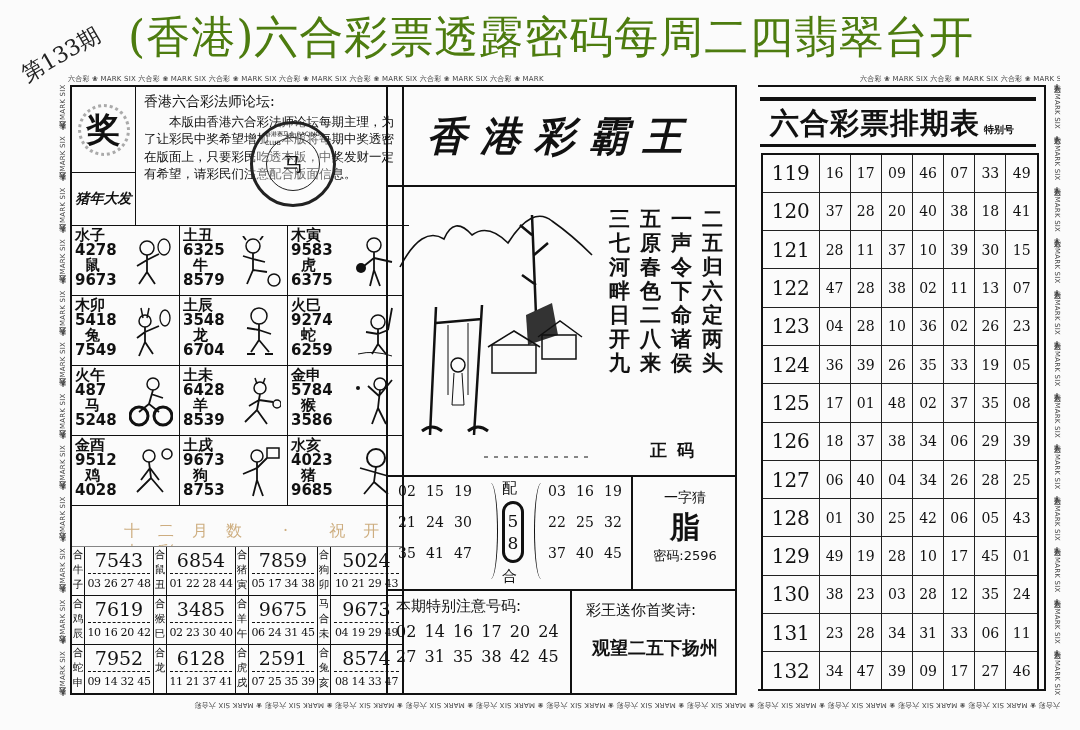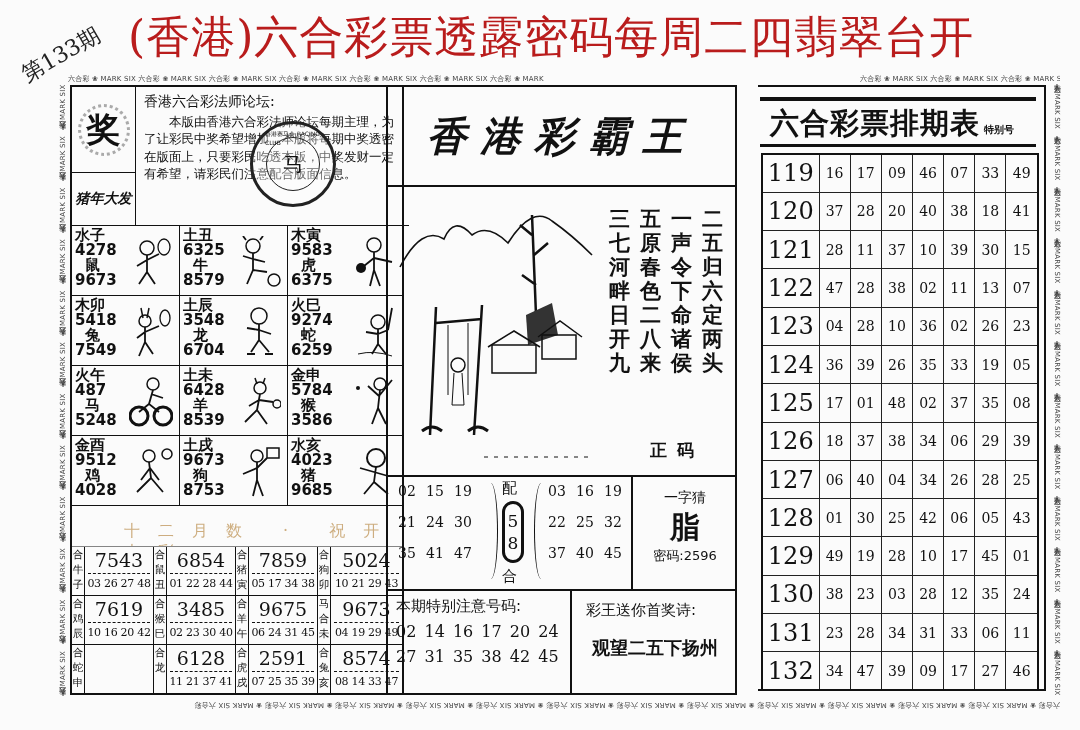--- a/index.html
+++ b/index.html
@@ -1,20 +1,20 @@
 <!DOCTYPE html>
 <html><head>
 <meta charset="utf-8">
 <style>
   * { box-sizing: border-box; margin: 0; padding: 0; }
   html, body { width: 1080px; height: 730px; background: #fbfbfb; overflow: hidden; }
   body { position: relative; font-family: "DejaVu Serif", serif; color: #111; }
 
   .issue-stamp { position: absolute; left: 18px; top: 40px; transform: rotate(-30deg); font-family: "DejaVu Serif", serif; font-size: 22px; color: #222; }
-  .main-title { position: absolute; left: 128px; top: 8px; font-family: "DejaVu Serif", serif; font-size: 44px; letter-spacing: 1px; color: #b91c1c; white-space: nowrap; }
+  .main-title { position: absolute; left: 128px; top: 8px; font-family: "DejaVu Serif", serif; font-size: 44px; letter-spacing: 1px; color: #4d7c0f; white-space: nowrap; }
 
   .ribbon { position: absolute; font-family: "DejaVu Sans", sans-serif; font-size: 7px; color: #444; white-space: nowrap; overflow: hidden; letter-spacing: 0.2px; }
   .ribbon.v { writing-mode: vertical-rl; }
   .ribbon.flip { transform: rotate(180deg); }
 
   .frame { position: absolute; border: 2px solid #111; }
 
   
   #left { left: 70px; top: 85px; width: 334px; height: 610px; }
   .award-box { position: absolute; left: 0; top: 0; width: 64px; height: 86px; border-right: 1.5px solid #111; border-bottom: 1.5px solid #111; display: flex; align-items: center; justify-content: center; }
@@ -79,21 +79,21 @@
   .poem-title { font-size: 15px; }
   .poem-line { font-size: 18px; font-weight: bold; margin-top: 16px; padding-left: 6px; }
 
   
   #right { left: 758px; top: 85px; width: 292px; height: 610px; border-width: 0; }
   .right-frame { position: absolute; left: 0; top: 0; width: 288px; height: 606px; border: 2px solid #111; border-left: none; border-bottom: 2px solid #111; }
   .sched-head { position: absolute; left: 2px; top: 12px; width: 276px; height: 50px; border-top: 4px solid #111; border-bottom: 3px solid #111; font-family: "DejaVu Sans", sans-serif; font-size: 29px; font-weight: bold; line-height: 44px; padding-left: 10px; letter-spacing: 1px; white-space: nowrap; }
   .sched-head small { font-size: 10px; letter-spacing: 0; margin-left: 4px; }
   .sched { position: absolute; left: 3px; top: 68px; width: 278px; border-collapse: collapse; font-family: "DejaVu Serif", serif; border: 2px solid #111; }
   .sched td { border: 1px solid #222; height: 38.3px; text-align: center; font-size: 14px; padding: 0; }
-  .sched td.period { font-size: 24px; width: 57px; }
+  .sched td.period { font-size: 20px; width: 57px; }
 </style>
 </head>
 <body>
 
 <div class="issue-stamp">第133期</div>
 <div class="main-title">(香港)六合彩票透露密码每周二四翡翠台开</div>
 
 <div class="ribbon" style="left:68px;top:74px;width:478px;">六合彩 ❀ MARK SIX 六合彩 ❀ MARK SIX 六合彩 ❀ MARK SIX 六合彩 ❀ MARK SIX 六合彩 ❀ MARK SIX 六合彩 ❀ MARK SIX 六合彩 ❀ MARK SIX 六合彩 ❀ MARK SIX 六合彩 ❀ MARK SIX 六合彩 ❀ MARK SIX 六合彩 ❀ MARK SIX 六合彩 ❀ MARK SIX 六合彩</div>
 <div class="ribbon" style="left:860px;top:74px;width:200px;">六合彩 ❀ MARK SIX 六合彩 ❀ MARK SIX 六合彩 ❀ MARK SIX 六合彩 ❀ MARK SIX 六合彩 ❀ MARK SIX 六合彩 ❀ MARK SIX 六合彩 ❀ MARK SIX 六合彩 ❀ MARK SIX 六合彩 ❀ MARK SIX 六合彩 ❀ MARK SIX 六合彩 ❀ MARK SIX 六合彩 ❀ MARK SIX 六合彩</div>
 <div class="ribbon v flip" style="left:58px;top:80px;height:620px;">六合彩 ❀ MARK SIX 六合彩 ❀ MARK SIX 六合彩 ❀ MARK SIX 六合彩 ❀ MARK SIX 六合彩 ❀ MARK SIX 六合彩 ❀ MARK SIX 六合彩 ❀ MARK SIX 六合彩 ❀ MARK SIX 六合彩 ❀ MARK SIX 六合彩 ❀ MARK SIX 六合彩 ❀ MARK SIX 六合彩 ❀ MARK SIX 六合彩</div>
@@ -307,20 +307,24 @@
       </div>
     <div class="combo">
         <div class="combo-side">马<br>合<br>未</div>
         <div class="combo-body">
           <div class="combo-big">9673</div>
           <div class="combo-small">04 19 29 49</div>
         </div>
       </div>
     <div class="combo">
         <div class="combo-side">合<br>蛇<br>申</div>
+        <div class="combo-body">
+          <div class="combo-big">7952</div>
+          <div class="combo-small">09 14 32 45</div>
+        </div>
       </div>
     <div class="combo">
         <div class="combo-side">合<br>龙</div>
         <div class="combo-body">
           <div class="combo-big">6128</div>
           <div class="combo-small">11 21 37 41</div>
         </div>
       </div>
     <div class="combo">
         <div class="combo-side">合<br>虎<br>戌</div>

